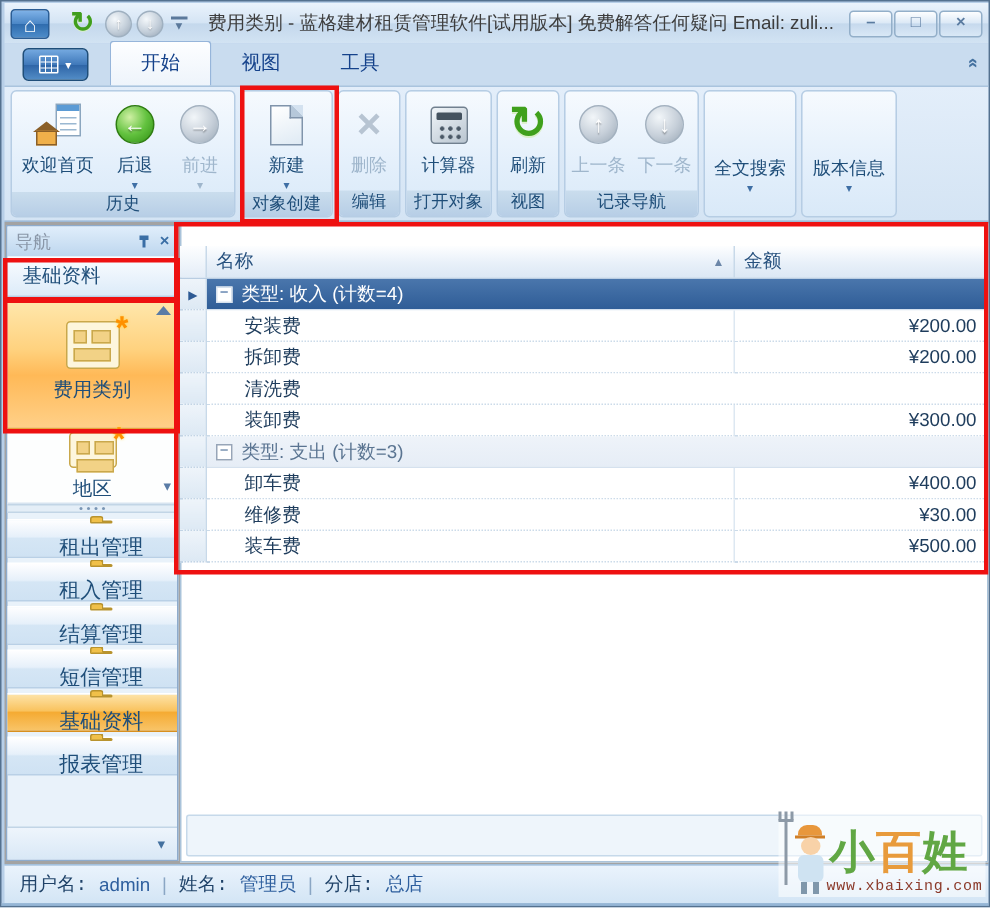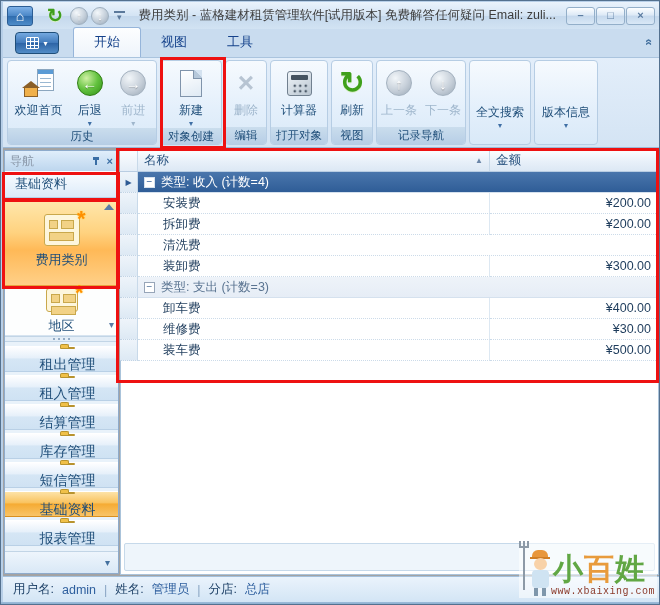--- a/index.html
+++ b/index.html
@@ -129,21 +129,21 @@
   .folder-icon::before { content:""; position:absolute; left:-1px; top:-4px; width:7px; height:3px;
     background:#f0c049; border:1px solid #b8932e; border-bottom:none; border-radius:2px 2px 0 0; }
   .side-bottom { margin-top:auto; height:22px; background:linear-gradient(#eef5fc,#d9e8f6);
     border-top:1px solid #c2d5e6; display:flex; align-items:center; justify-content:flex-end; padding-right:8px; }
   .side-bottom .caret { color:#44719f; font-size:10px; }
 
   
   .grid-area { position:absolute; left:117px; top:1px; width:539px; height:426px; background:#fff; border:1px solid #aac3da; }
   .grid-footer { position:absolute; left:3px; right:3px; bottom:3px; height:28px; background:#eef5fb;
     border:1px solid #c6d9ea; border-radius:2px; }
-  .table { position:absolute; left:117px; top:2px; width:538px; }
+  .table { position:absolute; left:117px; top:16px; width:538px; }
   .thead { display:flex; height:22px; background:linear-gradient(#fdfeff,#e8f0f9 55%,#dce8f4);
     border-bottom:1px solid #b9cde2; }
   .th-ind { width:18px; border-right:1px solid #c8d9e9; background:linear-gradient(#fdfeff,#e4edf7); }
   .th-name { flex:1; display:flex; align-items:center; padding:0 6px; color:#27517e; font-size:12.5px;
     border-right:1px solid #c8d9e9; }
   .th-name .sort { margin-left:auto; color:#6b86a8; font-size:8px; }
   .th-amount { width:168px; display:flex; align-items:center; padding:0 6px; color:#27517e; font-size:12.5px; }
   .trow { display:flex; height:21px; align-items:stretch; }
   .cell-ind { width:18px; background:linear-gradient(#eef4fa,#dde9f4); border-right:1px solid #c8d9e9;
     border-bottom:1px dotted #c2d4e5; display:flex; align-items:center; justify-content:center;
@@ -178,21 +178,21 @@
   .wm-chars { display:flex; align-items:flex-end; gap:1px; padding-bottom:14px; }
   .wm-char { font-size:30px; font-weight:bold; line-height:30px; }
   .wm-char.green { color:#61a744; } .wm-char.orange { color:#e89b3c; }
   .wm-url { position:absolute; right:2px; bottom:1px; font-family:"Liberation Mono", monospace; font-size:10px;
     color:#8b3a2a; letter-spacing:.5px; }
 
   
   .statusbar { position:absolute; left:2px; top:575px; width:656px; height:26px;
     background:linear-gradient(#eaf3fc,#d3e5f5); border-top:1px solid #a3c0dc;
     display:flex; align-items:center; padding:0 10px; gap:8px; font-size:12.5px; }
-  .statusbar .sb-label { color:#1f4268; }
+  .statusbar .sb-label { color:#1f4268;font-family:Liberation Mono, monospace; }
   .statusbar .sb-value { color:#2e5f9e; }
   .statusbar .sb-sep { color:#8aa6c4; }
   .frame-bottom { position:absolute; left:0; top:601px; width:660px; height:4px; background:linear-gradient(#9dbcda,#7ea3c6); }
 </style>
 </head>
 <body>
 
 <div class="screen">
 
   <div class="titlebar">
@@ -387,24 +387,20 @@
           <div class="side-group-btn">
             <span class="folder-icon"></span>
             <span>租入管理</span>
           </div>
           <div class="side-group-btn">
             <span class="folder-icon"></span>
             <span>结算管理</span>
           </div>
           <div class="side-group-btn">
             <span class="folder-icon"></span>
-            <span>库存管理</span>
-          </div>
-          <div class="side-group-btn">
-            <span class="folder-icon"></span>
             <span>短信管理</span>
           </div>
           <div class="side-group-btn selected">
             <span class="folder-icon"></span>
             <span>基础资料</span>
           </div>
           <div class="side-group-btn">
             <span class="folder-icon"></span>
             <span>报表管理</span>
           </div>

